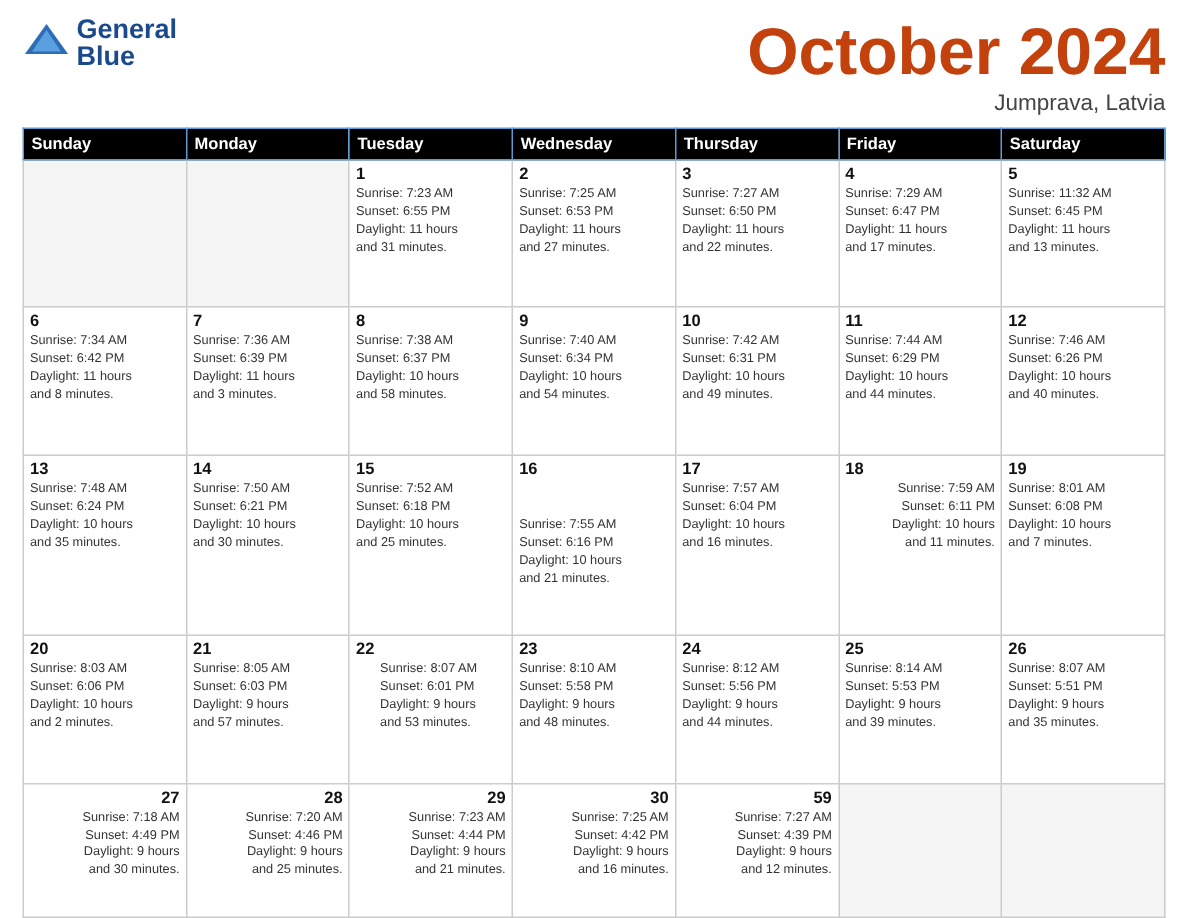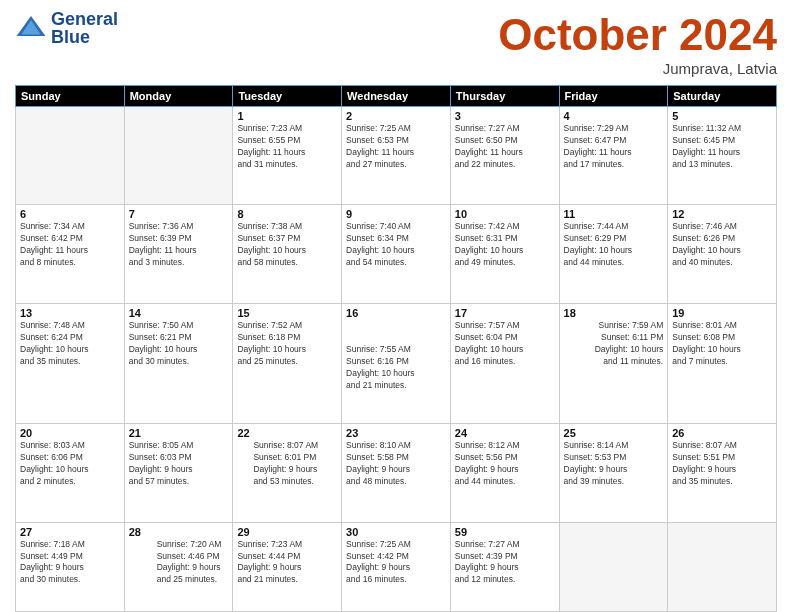--- a/index.html
+++ b/index.html
@@ -87,20 +87,21 @@
       display: block;
       margin-bottom: 1px;
     }
     .day-info {
       font-size: 8.5px;
       color: #333;
       line-height: 1.4;
     }
     .last-row td {
       height: 68px;
+      text-align: right;
     }
   </style>
 </head>
 <body>
 
 <div class="page">
   <div class="header">
     <div class="logo">
       <svg class="logo-icon" viewBox="0 0 40 40">
         <polygon points="20,5 38,30 2,30" fill="#2d6db5"></polygon>

